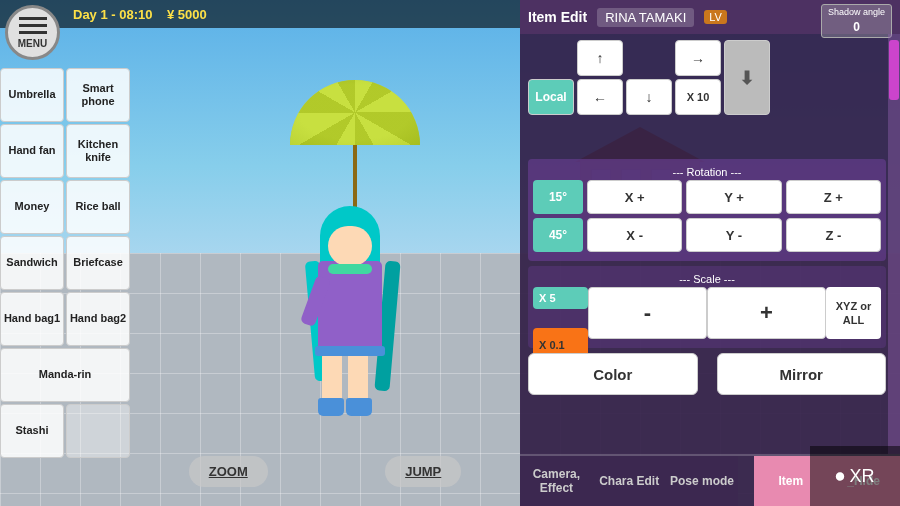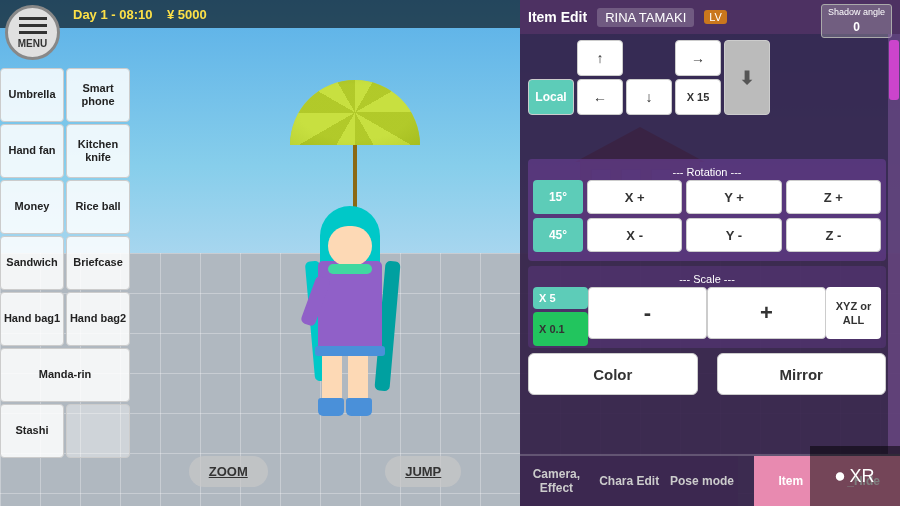--- a/index.html
+++ b/index.html
@@ -385,29 +385,30 @@
       border-radius: 4px;
       height: 22px;
       display: flex;
       align-items: center;
       padding: 0 6px;
       font-size: 11px;
       font-weight: bold;
       color: white;
     }
     .scale-x01 {
-      background: #22c55e;
+      background: #f97316;
       border-radius: 4px;
       height: 34px;
       display: flex;
       align-items: center;
       padding: 0 6px;
       font-size: 11px;
       font-weight: bold;
       color: #333;
+      margin-top: 16px;
     }
     .scale-minus {
       background: white;
       border-radius: 4px;
       height: 52px;
       display: flex;
       align-items: center;
       justify-content: center;
       font-size: 22px;
       font-weight: bold;
@@ -680,21 +681,21 @@
 
       <div class="ctrl-btn empty"></div>
       <div class="ctrl-btn">↑</div>
       <div class="ctrl-btn empty"></div>
       <div class="ctrl-btn">→</div>
       <div class="ctrl-btn large-down" style="grid-row: span 2; height: 100%;">⬇</div>
 
       <div class="ctrl-btn local">Local</div>
       <div class="ctrl-btn">←</div>
       <div class="ctrl-btn">↓</div>
-      <div class="ctrl-btn x10">X 15</div>
+      <div class="ctrl-btn x10">X 10</div>
 
       <div class="ctrl-btn empty"></div>
       <div class="ctrl-btn empty"></div>
       <div class="ctrl-btn empty"></div>
       <div class="ctrl-btn empty"></div>
     </div>
 
     <div id="rotation-section">
       <div class="section-label">--- Rotation ---</div>
       <div class="rotation-row">

